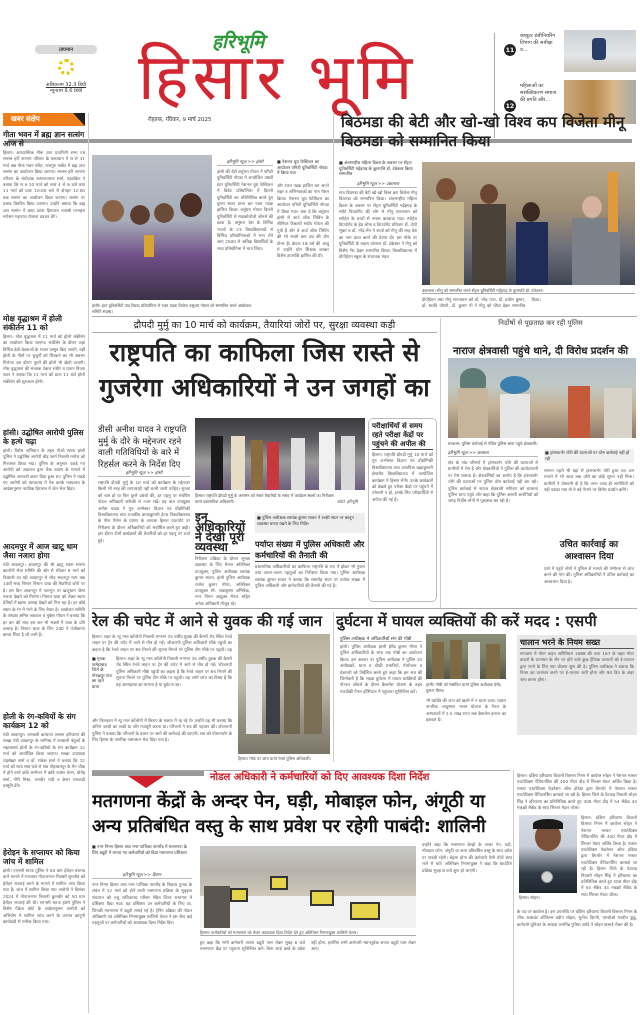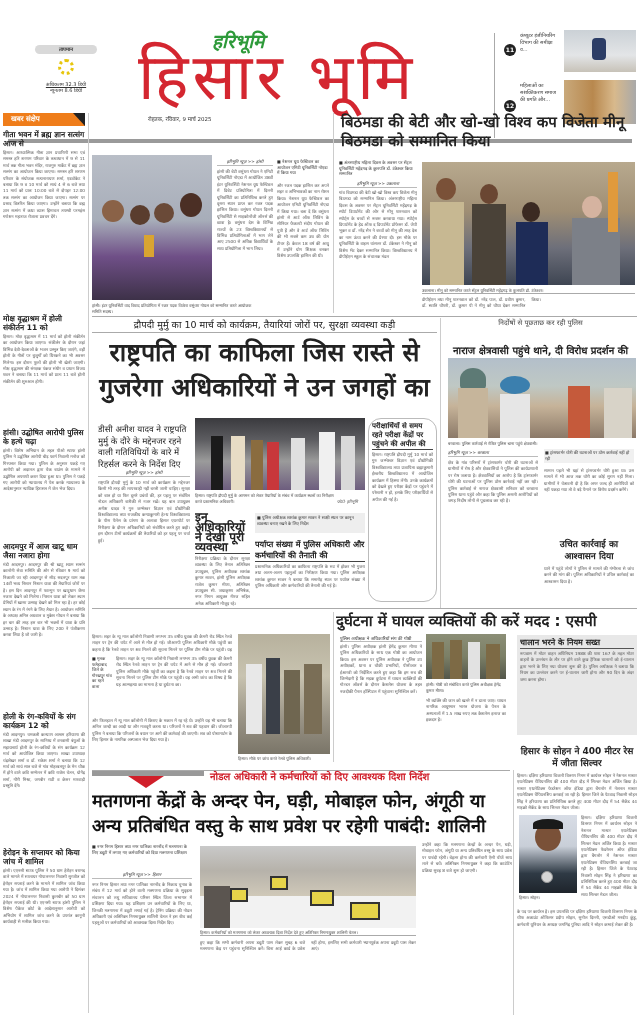--- a/index.html
+++ b/index.html
@@ -135,21 +135,21 @@
   <div class="abs cap" style="left:245px;top:181px;width:28px;font-style:italic">फोटो: हरिभूमि</div>
 
   <div class="abs" style="left:103px;top:194px;width:55px;height:90px">
     <div class="hl" style="font-size:12px;line-height:10px;border-bottom:1px solid #444;padding-bottom:1px">इन अधिकारियों ने देखी पूरी व्यवस्था</div>
     <div class="txt" style="height:66px;margin-top:2px">निरीक्षण प्रक्रिया के दौरान सुरक्षा व्यवस्था के लिए तैनात अतिरिक्त उपायुक्त, पुलिस अधीक्षक शशांक कुमार सावन, हांसी पुलिस अधीक्षक राजेश कुमार मीणा, अतिरिक्त उपायुक्त सी. जयाकृष्ण अभिषेक, नगर निगम आयुक्त नीरज सहित अनेक अधिकारी मौजूद रहे।</div>
   </div>
   <div class="abs bullet" style="left:163px;top:195px;width:110px;height:20px;background:#eee;padding:2px;overflow:hidden">पुलिस अधीक्षक शशांक कुमार सावन ने साक्षी स्थल पर कानून व्यवस्था बनाए रखने के लिए निर्देश</div>
   <div class="abs hl" style="left:163px;top:222px;width:110px;font-size:8px;line-height:10.5px;border-bottom:1px solid #444">पर्याप्त संख्या में पुलिस अधिकारी और कर्मचारियों की तैनाती की</div>
   <div class="abs txt" style="left:163px;top:246px;width:110px;height:38px">प्रशासनिक अधिकारियों का काफिला राष्ट्रपति के रूट में होकर भी गुजरा तथा अलग-अलग पहलुओं का निरीक्षण किया गया। पुलिस अधीक्षक शशांक कुमार सावन ने बताया कि समारोह स्थल पर पर्याप्त संख्या में पुलिस अधिकारी और कर्मचारियों की तैनाती की गई है।</div>
 
-  <div class="abs" style="left:276px;top:100px;width:69px;height:184px;border:1px solid #bbb;border-radius:13px;padding:3px">
+  <div class="abs" style="left:276px;top:100px;width:69px;height:184px;border:1px solid #bbb;border-radius:5px;padding:3px">
     <div class="hl" style="font-size:7px;line-height:9px;border-bottom:1px solid #444">परीक्षार्थियों से समय रहते परीक्षा केंद्रों पर पहुंचने की अपील की</div>
     <div class="txt" style="height:150px;margin-top:2px">हिसार। राष्ट्रपति द्रौपदी मुर्मु 10 मार्च को गुरु जम्भेश्वर विज्ञान एवं प्रौद्योगिकी विश्वविद्यालय तथा प्रजापिता ब्रह्माकुमारी ईश्वरीय विश्वविद्यालय में आयोजित कार्यक्रम में हिस्सा लेंगी। उनके कार्यक्रमों को देखते हुए परीक्षा केंद्रों पर पहुंचने में परेशानी न हो, इसके लिए परीक्षार्थियों से अपील की गई है।</div>
   </div>
 </div>
 <div class="vline" style="left:440px;top:318px;height:290px"></div>
 
 <div class="abs" style="left:444px;top:318px;width:193px;height:290px">
   <div style="font-size:7px;line-height:10px;color:#444;text-align:center">निर्दोषों से पूछताछ कर रही पुलिस</div>
   <div class="hl" style="font-size:10px;line-height:13px;text-align:center;margin-top:16px">नाराज क्षेत्रवासी पहुंचे थाने, दी विरोध प्रदर्शन की चेतावनी</div>
   <div class="abs photo" style="left:4px;top:40px;width:188px;height:80px;background:linear-gradient(180deg,#b3bfca 0%,#bfc8c4 35%,#c6b399 60%,#8b7968 100%)">
@@ -165,20 +165,21 @@
   <div class="abs txt" style="left:4px;top:142px;width:90px;height:144px">क्षेत्र के गांव परिसरों में ट्रांसफार्मर चोरी की घटनाओं से ग्रामीणों में रोष है और क्षेत्रवासियों ने पुलिस की कार्यप्रणाली पर रोष जताया है। क्षेत्रवासियों का आरोप है कि ट्रांसफार्मर चोरी की घटनाओं पर पुलिस ठोस कार्रवाई नहीं कर रही। पुलिस कार्रवाई से नाराज क्षेत्रवासी शनिवार को बरवाला पुलिस थाना पहुंचे और कहा कि पुलिस असली आरोपियों को जगह निर्दोष लोगों से पूछताछ कर रही है।</div>
   <div class="abs bullet" style="left:100px;top:131px;width:90px;height:14px;overflow:hidden;background:#f0f0f0;padding:1px">ट्रांसफार्मर चोरी की घटनाओं पर ठोस कार्रवाई नहीं हो रही</div>
   <div class="abs txt" style="left:100px;top:150px;width:90px;height:68px">सामान पहले भी यहां से ट्रांसफार्मर चोरी हुआ था। उस मामले में भी आज तक चोरी का कोई सुराग नहीं मिला। ग्रामीणों ने चेतावनी दी है कि अगर जल्द ही आरोपियों को नहीं पकड़ा गया तो वे बड़े पैमाने पर विरोध प्रदर्शन करेंगे।</div>
   <div class="abs hl" style="left:100px;top:220px;width:90px;font-size:9px;line-height:12px;text-align:center">उचित कार्रवाई का आश्वासन दिया</div>
   <div class="abs txt" style="left:100px;top:248px;width:90px;height:38px">थाने में पहुंचे लोगों ने पुलिस से मामले की गंभीरता से जांच करने की मांग की। पुलिस अधिकारियों ने उचित कार्रवाई का आश्वासन दिया है।</div>
 </div>
 
 <div class="hline" style="left:92px;top:608px;width:545px"></div>
 
 <div class="abs" style="left:92px;top:610px;width:240px;height:158px">
+  <div class="hl" style="font-size:15px;line-height:22px;white-space:nowrap">रेल की चपेट में आने से युवक की गई जान</div>
   <div class="abs txt" style="left:0;top:24px;width:140px;height:18px">हिसार। शहर के न्यू माल कॉलोनी निवासी लगभग 35 वर्षीय युवक की कैमरी रोड स्थित रेलवे लाइन पर ट्रेन की चपेट में आने से मौत हो गई। जीआरपी पुलिस अधिकारी मौके पहुंचीं का कहना है कि रेलवे लाइन पर शव मिलने की सूचना मिलने पर पुलिस टीम मौके पर पहुंची। यह अभी जांच का विषय है कि यह आत्महत्या का मामला है या दुर्घटना का।</div>
   <div class="abs bullet" style="left:0;top:46px;width:20px;height:56px;overflow:hidden">मृतक फतेहाबाद जिले के गोरखपुर गांव का रहने वाला</div>
   <div class="abs txt" style="left:24px;top:46px;width:116px;height:58px">हिसार। शहर के न्यू माल कॉलोनी निवासी लगभग 35 वर्षीय युवक की कैमरी रोड स्थित रेलवे लाइन पर ट्रेन की चपेट में आने से मौत हो गई। जीआरपी पुलिस अधिकारी मौके पहुंचीं का कहना है कि रेलवे लाइन पर शव मिलने की सूचना मिलने पर पुलिस टीम मौके पर पहुंची। यह अभी जांच का विषय है कि यह आत्महत्या का मामला है या दुर्घटना का।</div>
   <div class="abs txt" style="left:0;top:108px;width:140px;height:48px">और फिलहाल में न्यू माल कॉलोनी में किराए के मकान में रह रहे थे। उन्होंने यह भी बताया कि अनिल जल्दी का आदी था और मजदूरी करता था। परिजनों ने शव की पहचान की। जीआरपी पुलिस ने बताया कि परिजनों के बयान पर आगे की कार्रवाई की जाएगी। शव को पोस्टमार्टम के लिए हिसार के नागरिक अस्पताल भेज दिया गया है।</div>
   <div class="abs photo" style="left:146px;top:24px;width:92px;height:120px;background:linear-gradient(180deg,#b7b19d 0%,#c8c3b0 35%,#9a9486 70%,#7a7568 100%)">
     <div style="position:absolute;left:8px;top:30px;width:16px;height:70px;background:#e8e8e8"></div>
     <div style="position:absolute;left:28px;top:24px;width:14px;height:76px;background:#3a3f48"></div>
     <div style="position:absolute;left:46px;top:36px;width:16px;height:64px;background:#6f6650"></div>
     <div style="position:absolute;left:66px;top:30px;width:18px;height:70px;background:#7a6e56"></div>
   </div>
@@ -224,21 +225,20 @@
     <div style="position:absolute;left:150px;top:56px;width:30px;height:18px;background:#e6d44a;border:2px solid #333"></div>
     <div style="position:absolute;left:4px;top:40px;width:26px;height:42px;background:#5b5550"></div>
   </div>
   <div class="abs cap" style="left:108px;top:160px;width:216px;height:6px;border-bottom:1px solid #aaa">हिसार। कर्मचारियों को मतगणना को लेकर आवश्यक दिशा निर्देश देते हुए अतिरिक्त निगमायुक्त शालिनी चेतल।</div>
   <div class="abs txt" style="left:108px;top:170px;width:216px;height:18px;column-count:2;column-gap:6px">हुए कहा कि सभी कर्मचारी अपना ड्यूटी पास लेकर सुबह 6 बजे मतगणना केंद्र पर पहुंचना सुनिश्चित करें। बिना आई कार्ड के प्रवेश नहीं होगा, इसलिए सभी कर्मचारी भ्यानपूर्वक अपना ड्यूटी पास लेकर आएं।</div>
   <div class="abs txt" style="left:330px;top:72px;width:90px;height:170px">उन्होंने कहा कि मतगणना केन्द्रों के अन्दर पेन, घड़ी, मोबाइल फोन, अंगूठी या अन्य प्रतिबंधित वस्तु के साथ प्रवेश पर पाबंदी रहेगी। बेहतर होगा की कर्मचारी ऐसी चीजें साथ लाने से बचें। अतिरिक्त निगमायुक्त ने कहा कि काउंटिंग प्रक्रिया सुबह 8 बजे शुरू हो जाएगी।</div>
 </div>
 <div class="vline" style="left:513px;top:770px;height:245px"></div>
 
 <div class="abs" style="left:517px;top:745px;width:120px;height:270px">
-  <div class="hl" style="font-size:9px;line-height:12px;text-align:center">हिसार के सोहन ने 400 मीटर रेस में जीता सिल्वर</div>
   <div class="abs txt" style="left:0;top:28px;width:120px;height:42px">हिसार। दक्षिण हरियाणा बिजली वितरण निगम में कार्यरत सोहन ने नेशनल मास्टर एथलेटिक्स चैंपियनशिप की 400 मीटर दौड़ में सिल्वर मेडल अर्जित किया है। मास्टर एथलेटिक्स फेडरेशन ऑफ इंडिया द्वारा बैंगलोर में नेशनल मास्टर एथलेटिक्स चैंपियनशिप करवाई जा रही है। हिसार जिले के पेटवाड़ निवासी सोहन सिंह ने हरियाणा का प्रतिनिधित्व करते हुए 400 मीटर दौड़ में 54 सैकेंड 44 माइक्रो सैकेंड के साथ सिल्वर मेडल जीता।</div>
   <div class="abs photo" style="left:2px;top:70px;width:58px;height:78px;background:linear-gradient(180deg,#d8dde6 0%,#c9cfd8 40%,#2f3a45 75%,#1e242b 100%)">
     <div style="position:absolute;left:16px;top:8px;width:26px;height:28px;border-radius:50%;background:#7a5138"></div>
     <div style="position:absolute;left:14px;top:4px;width:30px;height:10px;border-radius:50% 50% 0 0;background:#1a1a1a"></div>
     <div style="position:absolute;left:22px;top:56px;width:12px;height:12px;border-radius:50%;background:#d6d6d6;border:1px solid #999"></div>
   </div>
   <div class="abs cap" style="left:2px;top:150px;width:58px;height:6px">हिसार। सोहन।</div>
   <div class="abs txt" style="left:64px;top:70px;width:56px;height:92px">हिसार। दक्षिण हरियाणा बिजली वितरण निगम में कार्यरत सोहन ने नेशनल मास्टर एथलेटिक्स चैंपियनशिप की 400 मीटर दौड़ में सिल्वर मेडल अर्जित किया है। मास्टर एथलेटिक्स फेडरेशन ऑफ इंडिया द्वारा बैंगलोर में नेशनल मास्टर एथलेटिक्स चैंपियनशिप करवाई जा रही है। हिसार जिले के पेटवाड़ निवासी सोहन सिंह ने हरियाणा का प्रतिनिधित्व करते हुए 400 मीटर दौड़ में 54 सैकेंड 44 माइक्रो सैकेंड के साथ सिल्वर मेडल जीता।</div>
   <div class="abs txt" style="left:0;top:164px;width:120px;height:38px">के पद पर कार्यरत है। इस उपलब्धि पर दक्षिण हरियाणा बिजली वितरण निगम के चीफ अकाउंट ऑफिसर प्रदीप सोहल, सुनील दिल्ली, एसडीओ मनदीप कुंडु, कर्मचारी यूनियन के अध्यक्ष जगमिंद्र पुनिया आदि ने सोहन कभाई लेकर की है।</div>
 </div>

